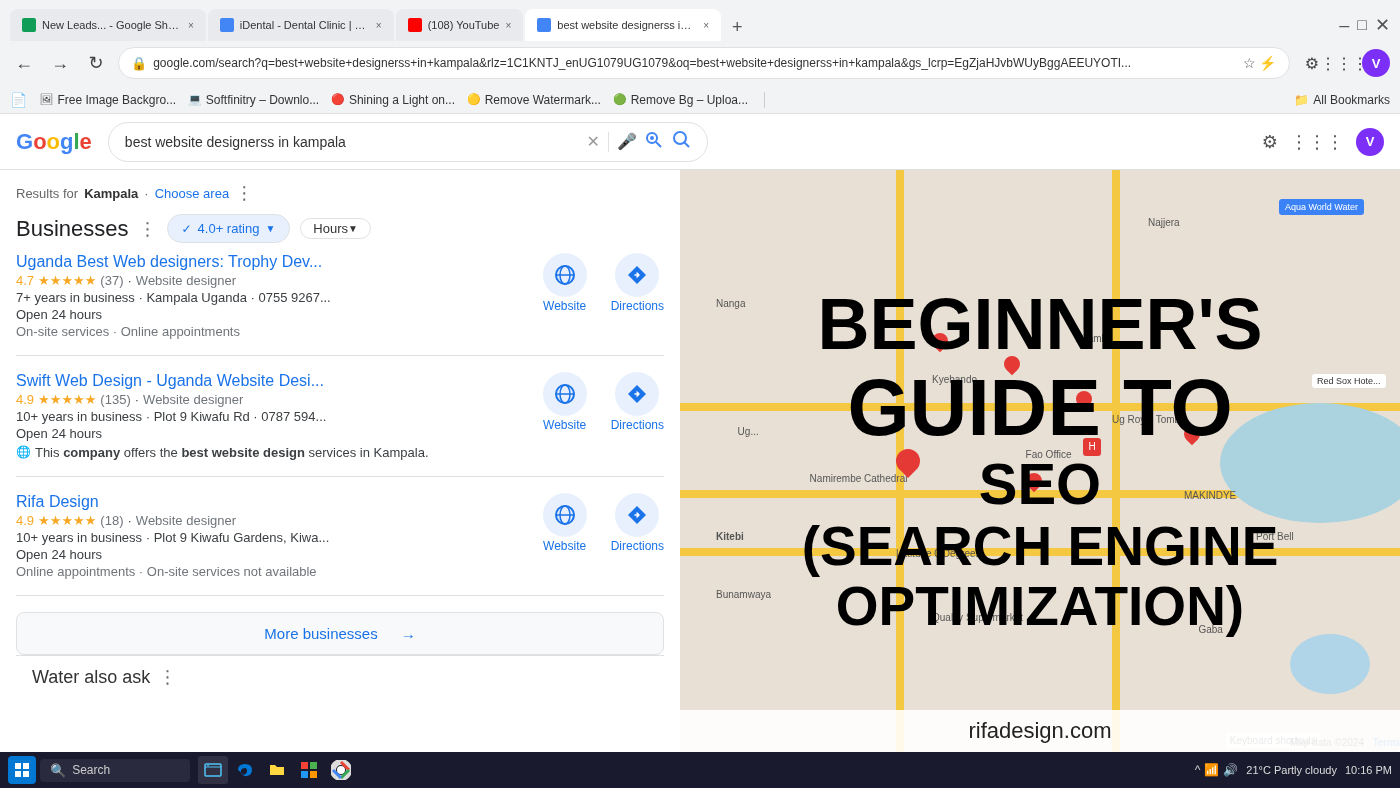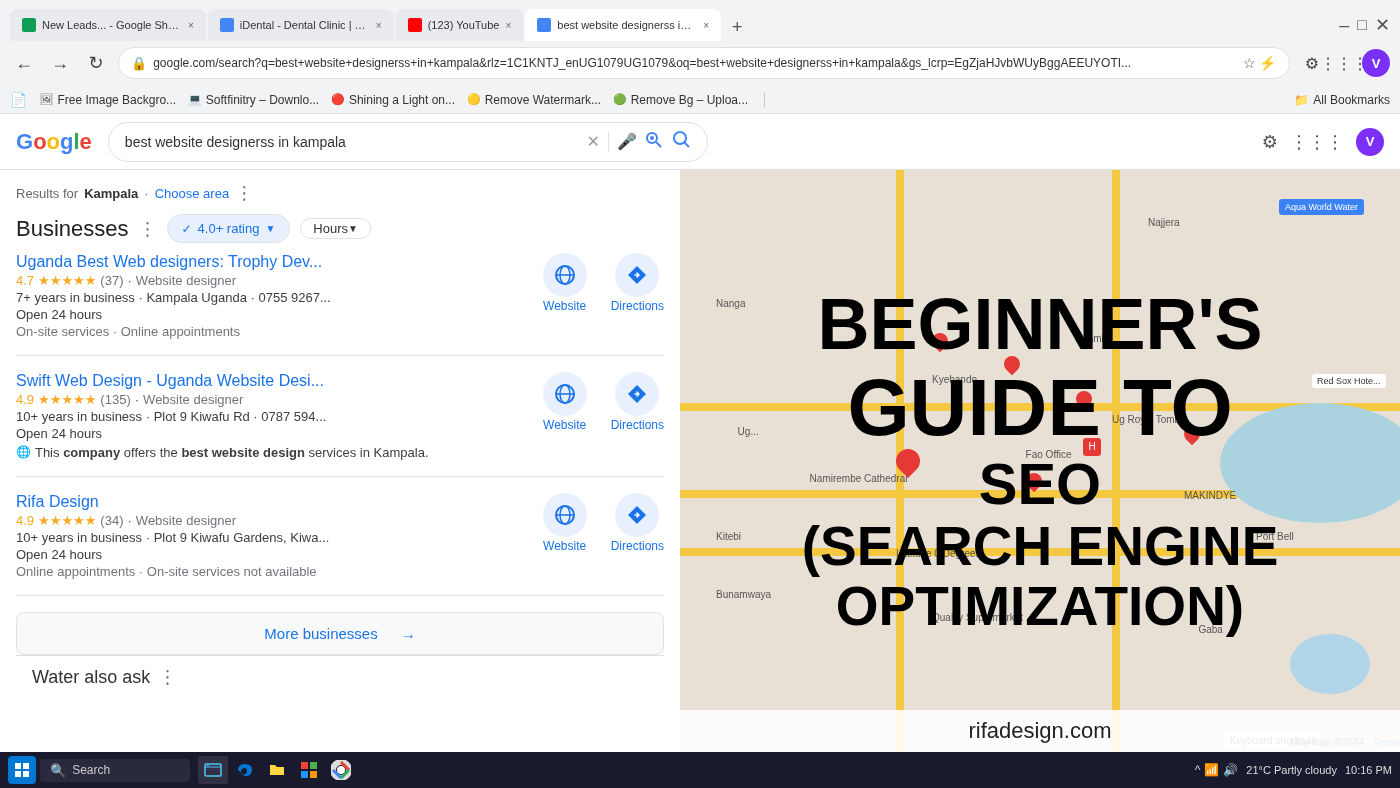--- a/index.html
+++ b/index.html
@@ -203,21 +203,21 @@
       </div>
 
       <div class="tab">
         <div class="tab-favicon" style="background:#4285f4;"></div>
         <span style="font-size:11px; overflow:hidden; text-overflow:ellipsis; white-space:nowrap; max-width:130px;">iDental - Dental Clinic | Teeth w...</span>
         <span class="tab-close">×</span>
       </div>
 
       <div class="tab">
         <div class="tab-favicon" style="background:#ff0000;"></div>
-        <span style="font-size:11px; overflow:hidden; text-overflow:ellipsis; white-space:nowrap; max-width:130px;">(123) YouTube</span>
+        <span style="font-size:11px; overflow:hidden; text-overflow:ellipsis; white-space:nowrap; max-width:130px;">(108) YouTube</span>
         <span class="tab-close">×</span>
       </div>
 
       <div class="tab active">
         <div class="tab-favicon" style="background:#4285f4; border-radius:2px;">
           <svg width="14" height="14" viewBox="0 0 14 14">
               <circle cx="7" cy="7" r="5" fill="none" stroke="#4285f4" stroke-width="2"></circle>
             </svg>
         </div>
         <span style="font-size:11px; overflow:hidden; text-overflow:ellipsis; white-space:nowrap; max-width:140px;">best website designerss in kam...</span>
@@ -427,21 +427,21 @@
         </div>
       </div>
 
       <div class="business-listing">
         <div class="business-row">
           <div class="business-info">
             <a class="business-name">Rifa Design</a>
             <div class="business-meta">
               <span class="stars">4.9</span>
               <span class="stars">★★★★★</span>
-              <span class="star-count">(<span>34</span>)</span>
+              <span class="star-count">(<span>18</span>)</span>
               <span>·</span>
               <span class="business-type">Website designer</span>
             </div>
             <div class="business-details">10+ years in business · Plot 9 Kiwafu Gardens, Kiwa...</div>
             <div class="business-hours">Open 24 hours</div>
             <div class="business-services">Online appointments · On-site services not available</div>
           </div>
           <div class="action-pair">
             <div class="action-btn">
               <div class="action-circle">
@@ -490,21 +490,21 @@
         <div class="map-water" style="right:30px; bottom:10%; width:80px; height:60px; background:#b0d4e8;"></div>
 
         <div class="map-label" style="top:8%; left:65%;">Najjera</div>
         <div class="map-label" style="top:22%; left:5%;">Nanga</div>
         <div class="map-label" style="top:28%; left:55%;">Akambi</div>
         <div class="map-label" style="top:38%; left:8%;margin-top:35px;">Ug...</div>
         <div class="map-label" style="top:35%; left:35%;">Kyebando</div>
         <div class="map-label" style="top:42%; left:60%;">Ug Royal Tombs</div>
         <div class="map-label" style="top:48%; left:48%;">Fao Office</div>
         <div class="map-label" style="top:52%; left:18%;">Namirembe Cathedral</div>
-        <div class="map-label" style="top:62%; left:5%;">Kitebi</div>
+        <div class="map-label" style="top:62%; left:5%;font-weight:bold;">Kitebi</div>
         <div class="map-label" style="top:65%; left:30%;">Latitude 0 Degrees</div>
         <div class="map-label" style="top:72%; left:5%;">Bunamwaya</div>
         <div class="map-label" style="top:76%; left:35%;">Quality Supermarket</div>
         <div class="map-label" style="top:55%; left:70%;">MAKINDYE</div>
         <div class="map-label" style="top:62%; left:80%;">Port Bell</div>
         <div class="map-label" style="top:78%; left:72%;">Gaba</div>
 
         <div style="position:absolute; top:5%; right:5%; background:#3b82f6; color:white; font-size:9px; padding:3px 6px; border-radius:3px;">Aqua World Water</div>
 
         <div style="position:absolute; top:35%; right:2%; background:#ffffff; color:#333; font-size:9px; padding:2px 5px; border-radius:3px;">Red Sox Hote...</div>

